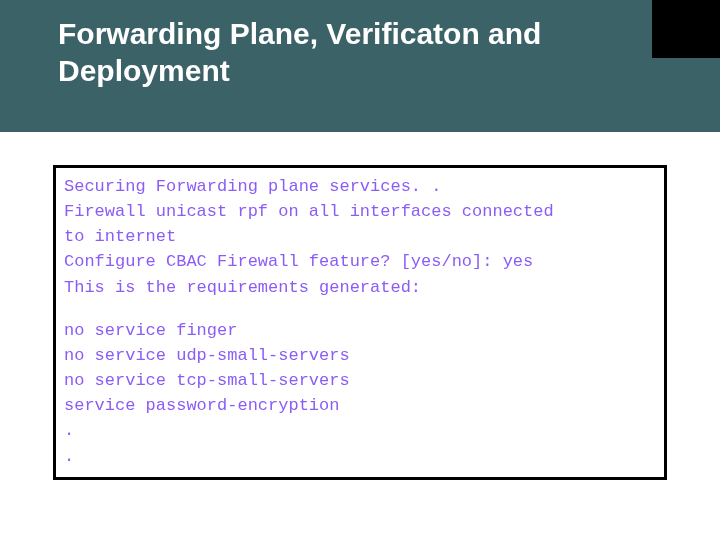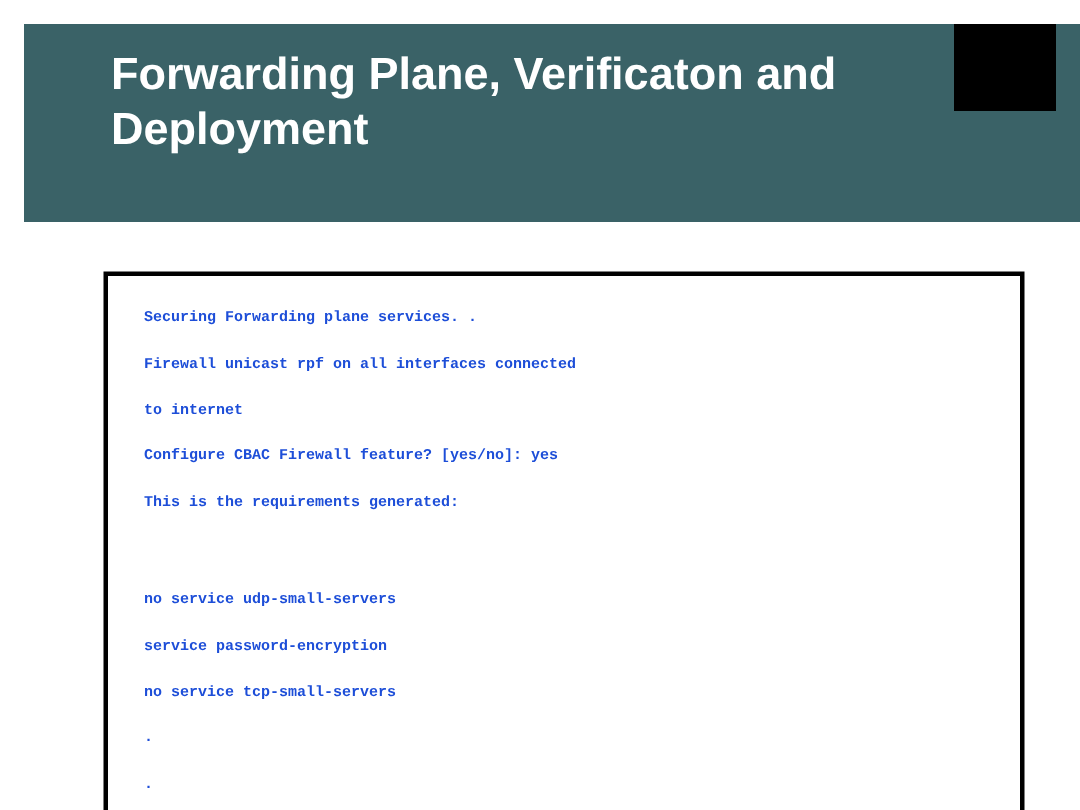--- a/index.html
+++ b/index.html
@@ -1,15 +1,15 @@
 <!DOCTYPE html>
 <html><head>
 <meta charset="utf-8">
 <style>
-  * { margin: 16px; padding: 0; box-sizing: border-box; }
+  * { margin: 0; padding: 0; box-sizing: border-box; }
   html, body { width: 720px; height: 540px; background: #ffffff; font-family: Arial, Helvetica, sans-serif; overflow: hidden; }
   .header-band {
     position: absolute;
     left: 0; top: 0;
     width: 720px; height: 132px;
     background: #3a6267;
   }
   .header-notch {
     position: absolute;
     right: 0; top: 0;
@@ -29,41 +29,42 @@
   .code-box {
     position: absolute;
     left: 53px; top: 165px;
     width: 614px;
     border: 3px solid #000000;
     background: #ffffff;
     padding: 6px 8px 8px 8px;
   }
   .code-line {
     font-family: "Courier New", Courier, monospace;
-    font-size: 10px;
-    font-weight: 700;
-    color: #1d4ed8;
+    font-size: 17px;
+    font-weight: 400;
+    color: #8b5cf6;
     line-height: 1.48;
     white-space: pre;
   }
   .blank { height: 18px; }
 </style>
 </head>
 <body>
 
 <div class="header-band"></div>
 <div class="header-notch"></div>
 
 <div class="title">Forwarding Plane, Verificaton and Deployment</div>
 
 <div class="code-box">
   <div class="code-line">Securing Forwarding plane services. .</div>
   <div class="code-line">Firewall unicast rpf on all interfaces connected</div>
   <div class="code-line">to internet</div>
   <div class="code-line">Configure CBAC Firewall feature? [yes/no]: yes</div>
   <div class="code-line">This is the requirements generated:</div>
   <div class="blank"></div>
+  <div class="code-line">no service finger</div>
   <div class="code-line">no service udp-small-servers</div>
+  <div class="code-line">no service tcp-small-servers</div>
   <div class="code-line">service password-encryption</div>
-  <div class="code-line">no service tcp-small-servers</div>
   <div class="code-line">.</div>
   <div class="code-line">.</div>
 </div>
 
 </body></html>

